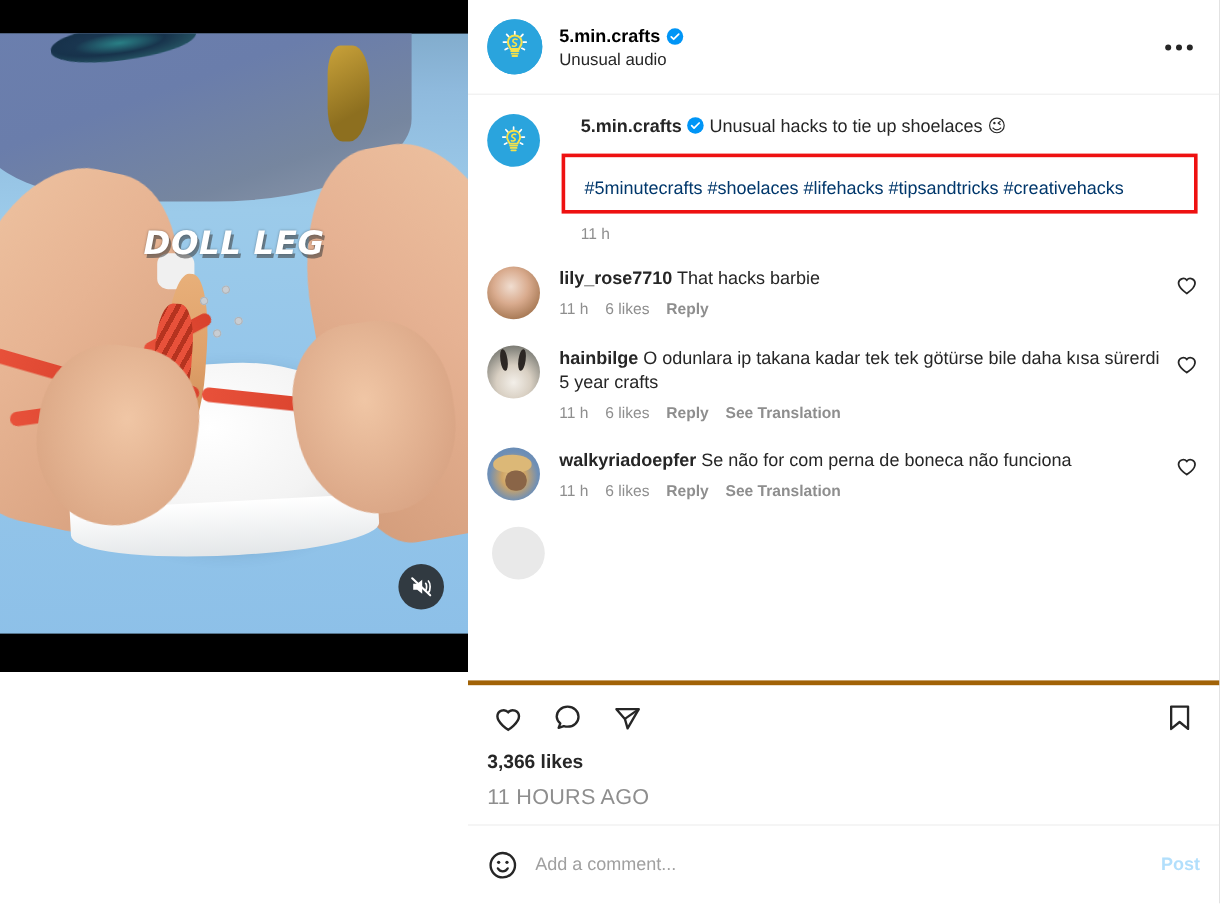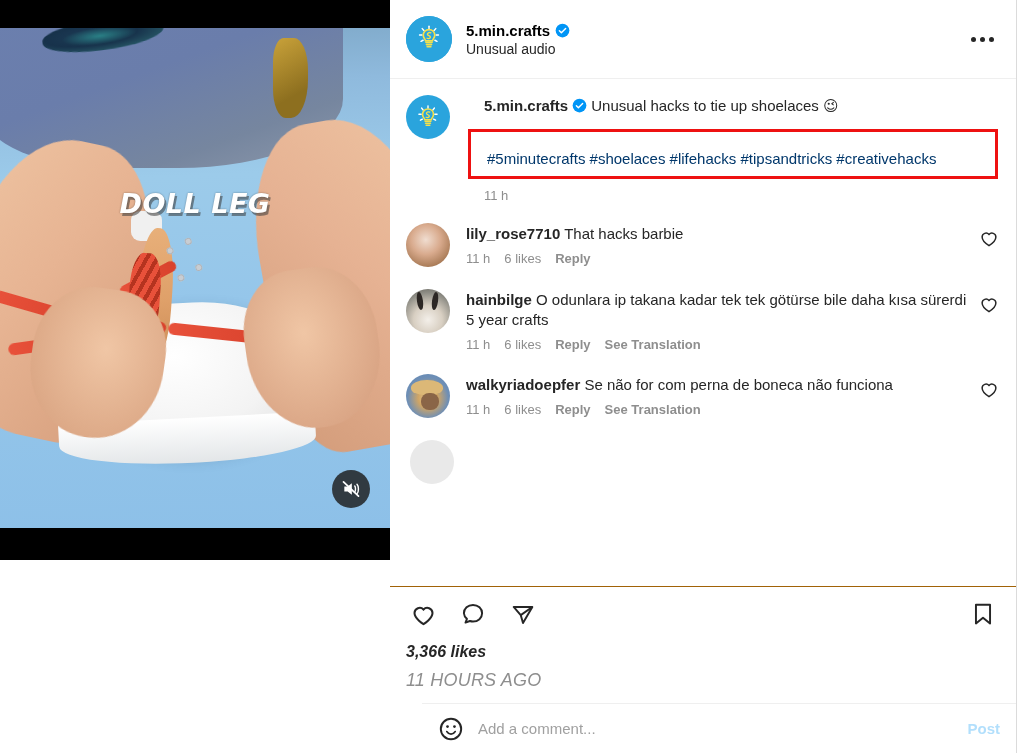--- a/index.html
+++ b/index.html
@@ -324,23 +324,22 @@
   .partial-av {
     width: 44px; height: 44px;
     border-radius: 50%;
     background: #e9e9e9;
     margin-left: 4px;
   }
 
   
   .actions {
     flex: 0 0 auto;
-    border-top: 1px solid #a16207;
+    border-top: 4px solid #a16207;
     padding: 10px 16px 12px 16px;
-    font-style: italic;
   }
   .act-row {
     display: flex;
     align-items: center;
     gap: 16px;
   }
   .act-row .spacer { flex: 1 1 auto; }
   .icon-btn {
     width: 34px; height: 34px;
     display: flex; align-items: center; justify-content: center;
@@ -360,22 +359,21 @@
   }
 
   
   .add-comment {
     flex: 0 0 auto;
     border-top: 1px solid #efefef;
     display: flex;
     align-items: center;
     padding: 14px 16px;
     gap: 14px;
-    height: 50px;
-    margin-left: 32px;
+    height: 66px;
   }
   .emoji-btn { width: 26px; height: 26px; cursor: pointer; flex: 0 0 26px; }
   .cmt-input {
     flex: 1 1 auto;
     border: none;
     outline: none;
     font-size: 15px;
     font-family: "Liberation Sans", sans-serif;
     color: #262626;
     background: transparent;

